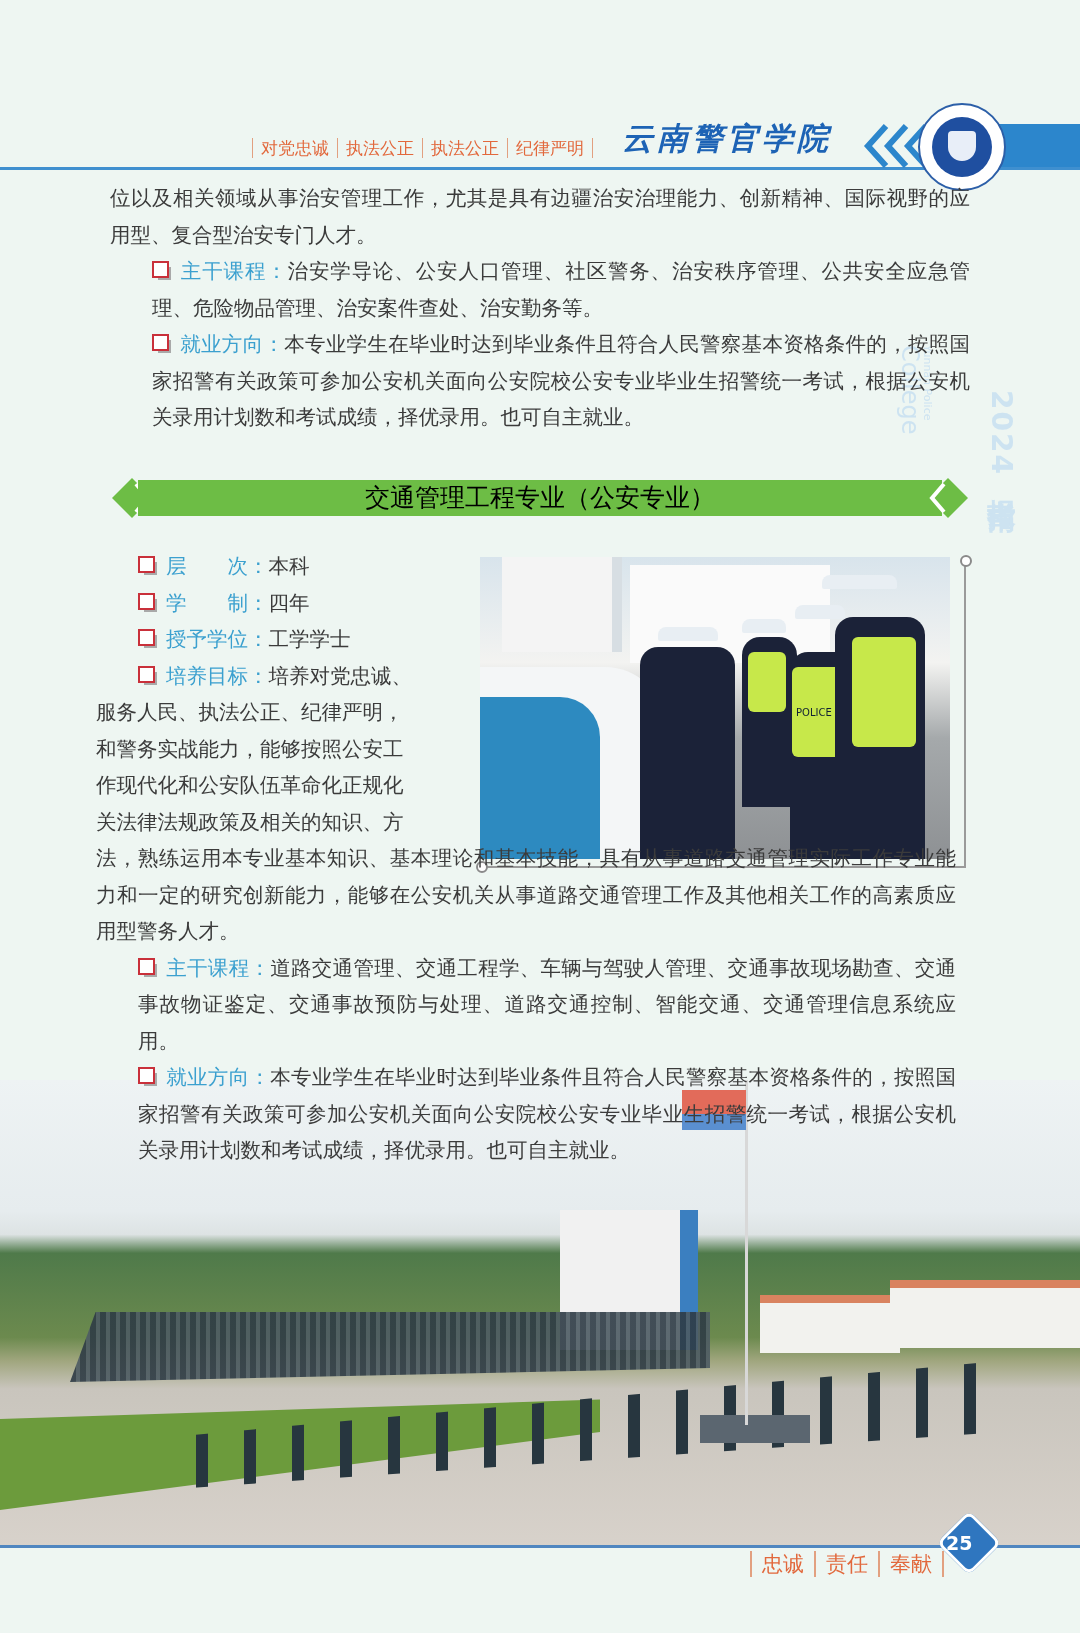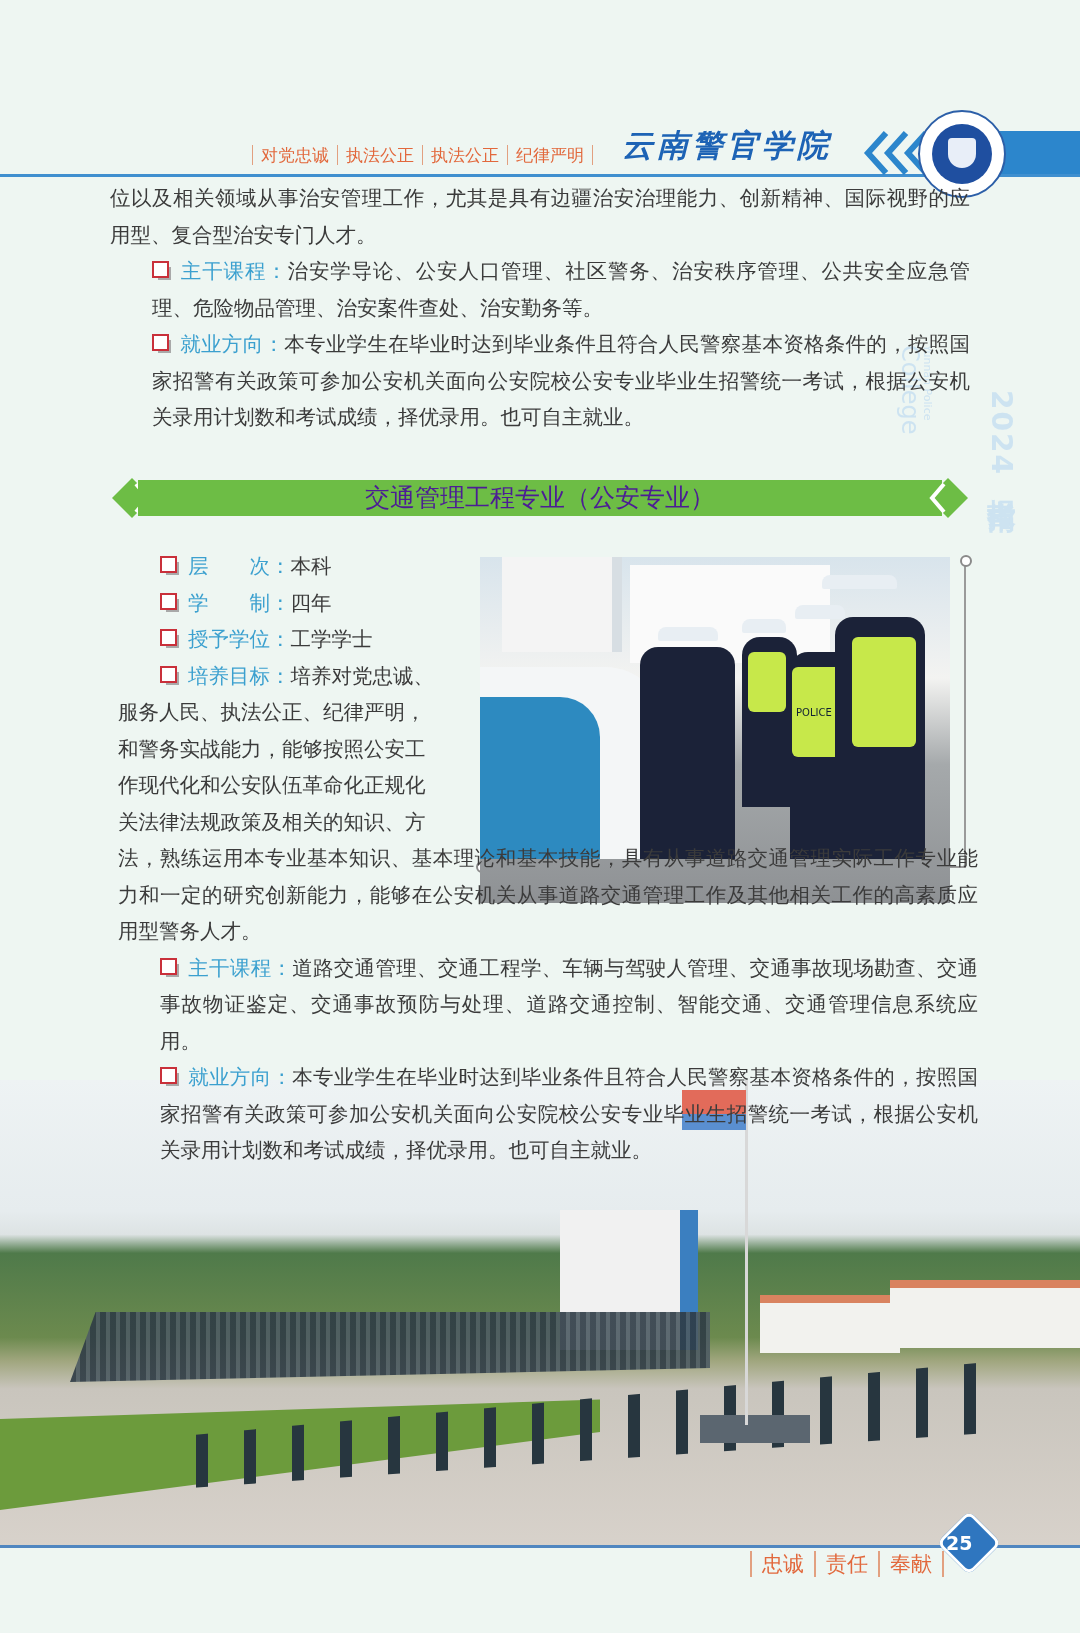--- a/index.html
+++ b/index.html
@@ -3,21 +3,21 @@
 <meta charset="utf-8">
 <style>
   html, body { margin:0; padding:0; }
   body {
     width:1080px; height:1633px; position:relative; overflow:hidden;
     background:#eef6f2;
     font-family:"DejaVu Serif","Liberation Serif",serif;
     color:#3a3a3a;
   }
   
-  .header { position:absolute; left:0; top:17px; width:876px; height:170px; }
+  .header { position:absolute; left:0; top:10px; width:876px; height:170px; }
   .header-rule { position:absolute; left:0; top:157px; width:1080px; height:3px; background:#3f8fcf; }
   .header-bar { position:absolute; left:930px; top:114px; width:150px; height:44px; background:#2c86cc; }
   .mottos { position:absolute; left:244px; top:124px; height:28px; display:flex; align-items:center;
             font-family:"DejaVu Sans","Liberation Sans",sans-serif; font-size:17px; color:#e2683c; }
   .mottos .sep { display:inline-block; width:1px; height:20px; background:#e2a080; margin:0 8px; }
   .college-name { position:absolute; left:622px; top:108px; font-size:31px; color:#1d63b5;
                   font-family:"DejaVu Serif","Liberation Serif",serif; font-weight:bold; letter-spacing:4px;
                   font-style:italic; }
   .chevrons { position:absolute; left:862px; top:112px; width:70px; height:48px; }
   .logo { position:absolute; left:918px; top:93px; width:88px; height:88px; border-radius:50%;
@@ -39,27 +39,27 @@
   .p { margin:0; text-align:justify; }
   .indent { padding-left:42px; }
   .label { color:#3ba0cf; font-family:"DejaVu Sans","Liberation Sans",sans-serif; }
   .bullet { display:inline-block; position:relative; width:20px; height:20px; margin-right:8px; vertical-align:-3px; }
   .bullet .front { position:absolute; left:0; top:0; width:13px; height:13px; border:2px solid #c9303a; background:#fff; }
   .bullet .back { position:absolute; left:6px; top:6px; width:13px; height:13px; background:#a9a9a9; }
   
   .banner { position:absolute; left:110px; top:476px; width:860px; height:44px; }
   .banner-bar { position:absolute; left:28px; top:4px; width:804px; height:36px; background:#6dbd45; }
   .banner-title { position:absolute; left:0; top:4px; width:860px; height:52px; line-height:36px; text-align:center;
-                  color:#4c1d95; font-size:25px; font-family:"DejaVu Sans","Liberation Sans",sans-serif; }
+                  color:#000000; font-size:25px; font-family:"DejaVu Sans","Liberation Sans",sans-serif; }
   
   .photo-frame { position:absolute; left:476px; top:555px; width:490px; height:320px; }
   .photo-frame .line-r { position:absolute; left:488px; top:6px; width:2px; height:306px; background:#9a9a9a; }
   .photo-frame .line-b { position:absolute; left:6px; top:311px; width:484px; height:2px; background:#9a9a9a; }
   .photo-frame .dot { position:absolute; width:8px; height:8px; border:2px solid #8a8a8a; border-radius:50%; background:#fff; }
-  .photo { position:absolute; left:480px; top:557px; width:470px; height:346px; overflow:hidden;
+  .photo { position:absolute; left:480px; top:557px; width:470px; height:302px; overflow:hidden;
            background:linear-gradient(180deg,#d8e4ec 0%,#f3f3f1 35%,#a5a9ab 60%,#8e9194 100%); }
   .ph-bldg { position:absolute; left:22px; top:0; width:110px; height:95px; background:#f4f4f4; border-right:10px solid #d7dee3; }
   .ph-bldg2 { position:absolute; left:150px; top:8px; width:200px; height:98px; background:#fafafa; }
   .ph-car { position:absolute; left:0; top:110px; width:185px; height:192px; background:#f4f6f7;
             border-radius:0 60px 0 0; }
   .ph-glass { position:absolute; left:0; top:140px; width:120px; height:162px; background:#2d8ac0; border-radius:0 40px 0 0; }
   .ph-officer { position:absolute; background:#1b2238; border-radius:18px 18px 0 0; }
   .ph-vest { position:absolute; background:#c7e84a; border-radius:6px; }
   .ph-cap { position:absolute; background:#e8eef3; height:14px; border-radius:8px 8px 2px 2px; }
   
@@ -181,21 +181,21 @@
   <div class="house1"></div>
   <div class="house2"></div>
   <div class="field"></div>
   <div class="crowd"></div>
   <div class="guards"></div>
   <div class="base"></div>
   <div class="pole"></div>
   <div class="flag"></div>
 </div>
 
-<div style="position:absolute;left:118px;top:548px;width:860px;font-size:20.5px;line-height:36.5px;color:#3b3b3b;">
+<div style="position:absolute;left:96px;top:548px;width:860px;font-size:20.5px;line-height:36.5px;color:#3b3b3b;">
   <div style="padding-left:42px;">
     <span class="bullet"><span class="back"></span><span class="front"></span></span><span class="label">层　　次：</span><span>本科</span>
   </div>
   <div style="padding-left:42px;">
     <span class="bullet"><span class="back"></span><span class="front"></span></span><span class="label">学　　制：</span><span>四年</span>
   </div>
   <div style="padding-left:42px;">
     <span class="bullet"><span class="back"></span><span class="front"></span></span><span class="label">授予学位：</span><span>工学学士</span>
   </div>
   <div style="padding-left:42px;">

